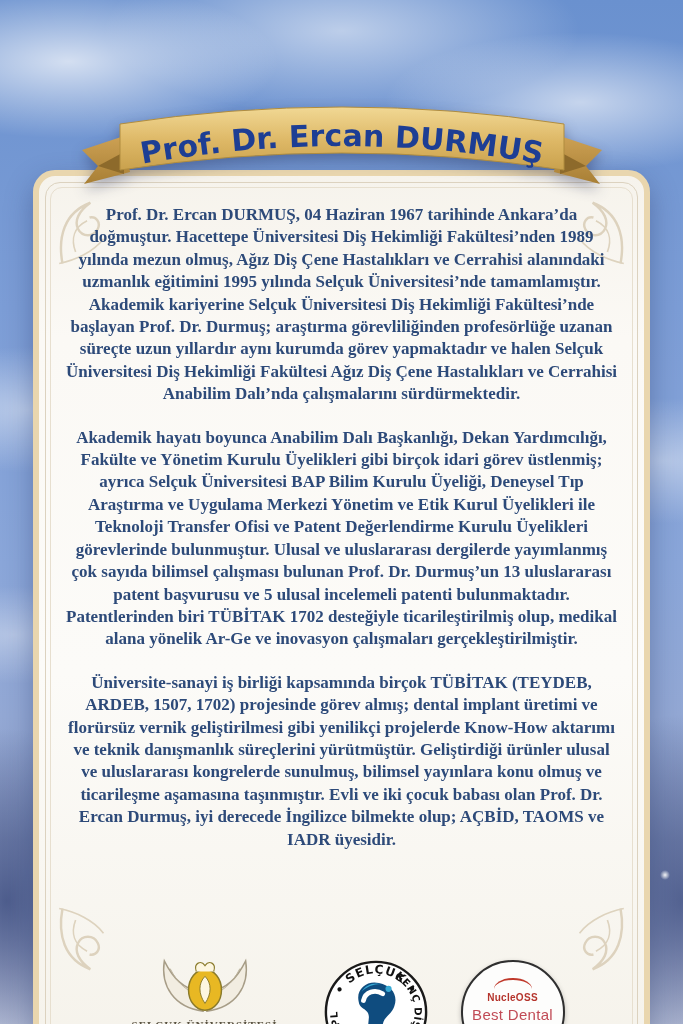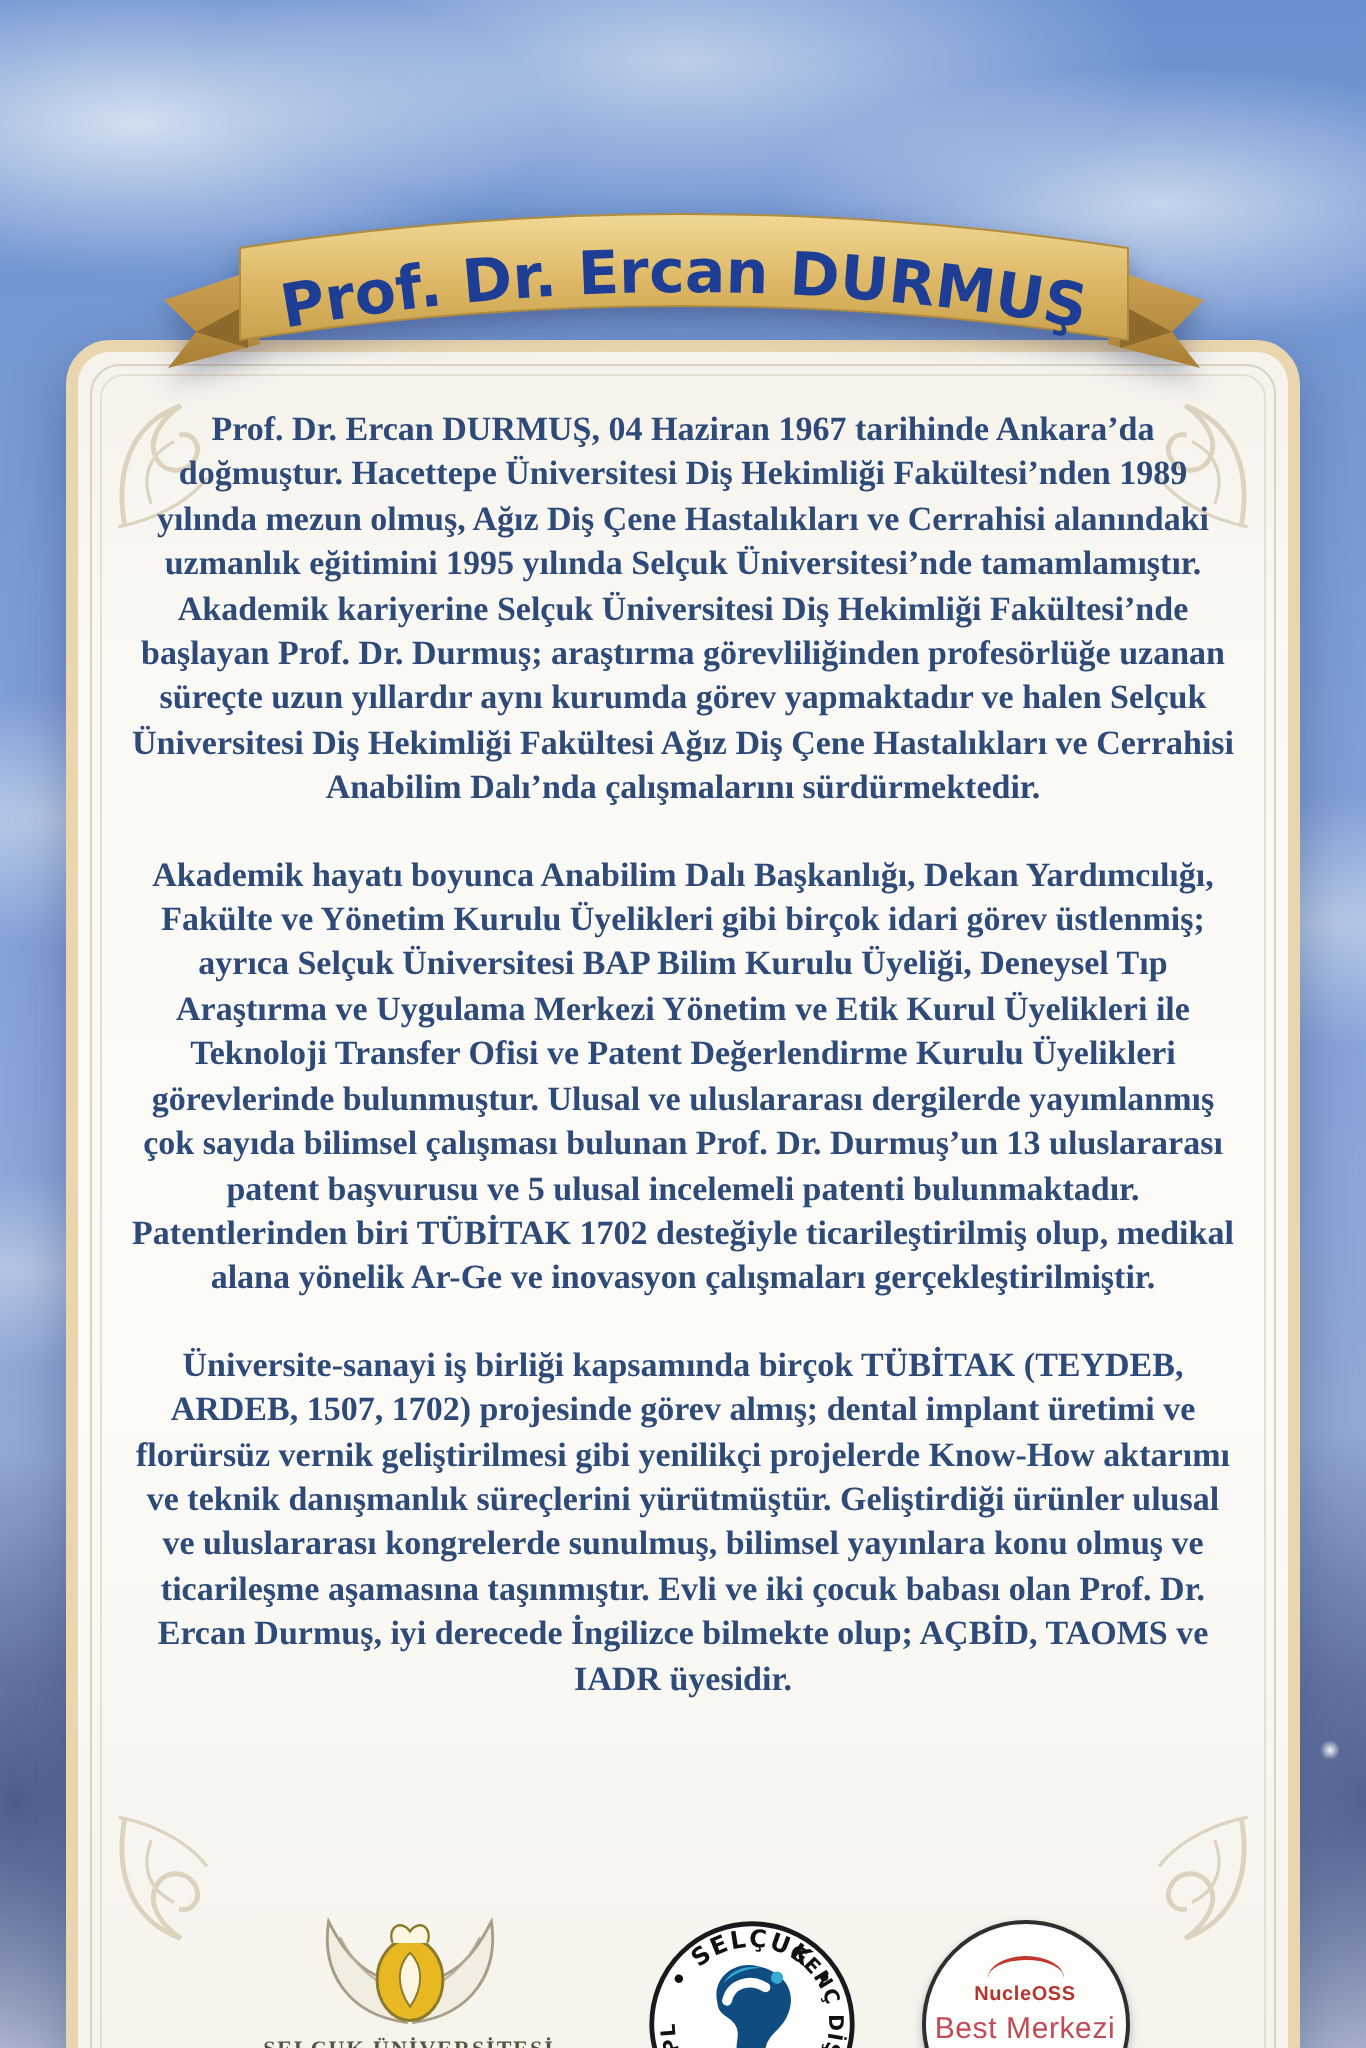--- a/index.html
+++ b/index.html
@@ -168,21 +168,21 @@
         <path d="M 37 44 C 34 31 46 22 58 25 C 72 28 78 38 74 49 C 71 58 63 60 62 68 C 61 77 52 79 48 72 C 45 66 50 61 46 55 C 42 50 38 51 37 44 Z" fill="#0f4c7f"></path>
         <path d="M 42 43 C 44 34 54 31 62 36" fill="none" stroke="#ffffff" stroke-width="5" stroke-linecap="round"></path>
         <path d="M 40 34 C 44 27 52 24 60 26 C 52 26 45 29 40 34 Z" fill="#36a9d4"></path>
         <circle cx="68" cy="31" r="3.2" fill="#36a9d4"></circle>
       </svg>
     </div>
 
     <div class="sponsor-logo">
       <div class="nucleoss-arc"></div>
       <div class="nucleoss-text">NucleOSS</div>
-      <div class="bestdental-text">Best Merkezi</div>
+      <div class="bestdental-text">Best Dental</div>
       <div class="slh-row">
         <span class="slh-icon"></span>
         <span class="slh-text">SLH</span>
       </div>
     </div>
 
   </div>
 </div>
 
 </body></html>

